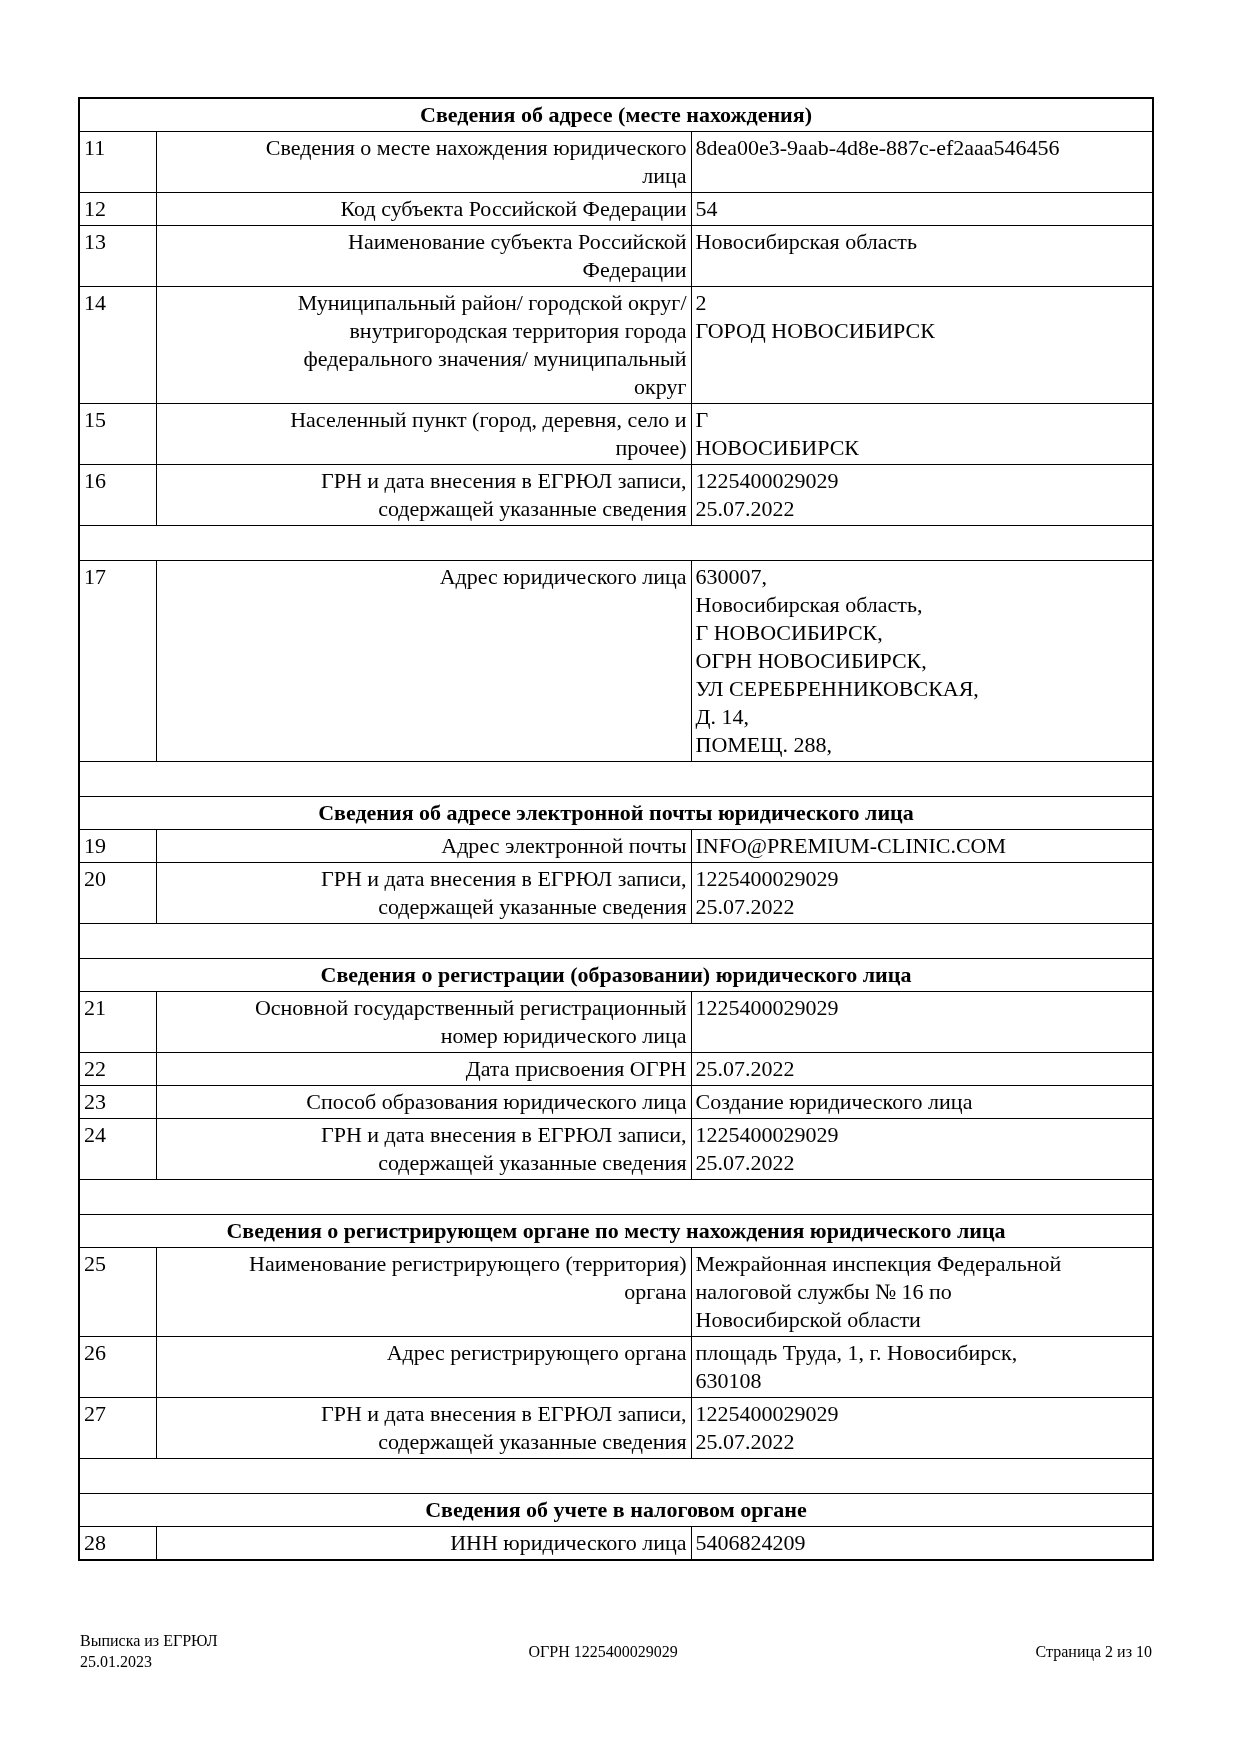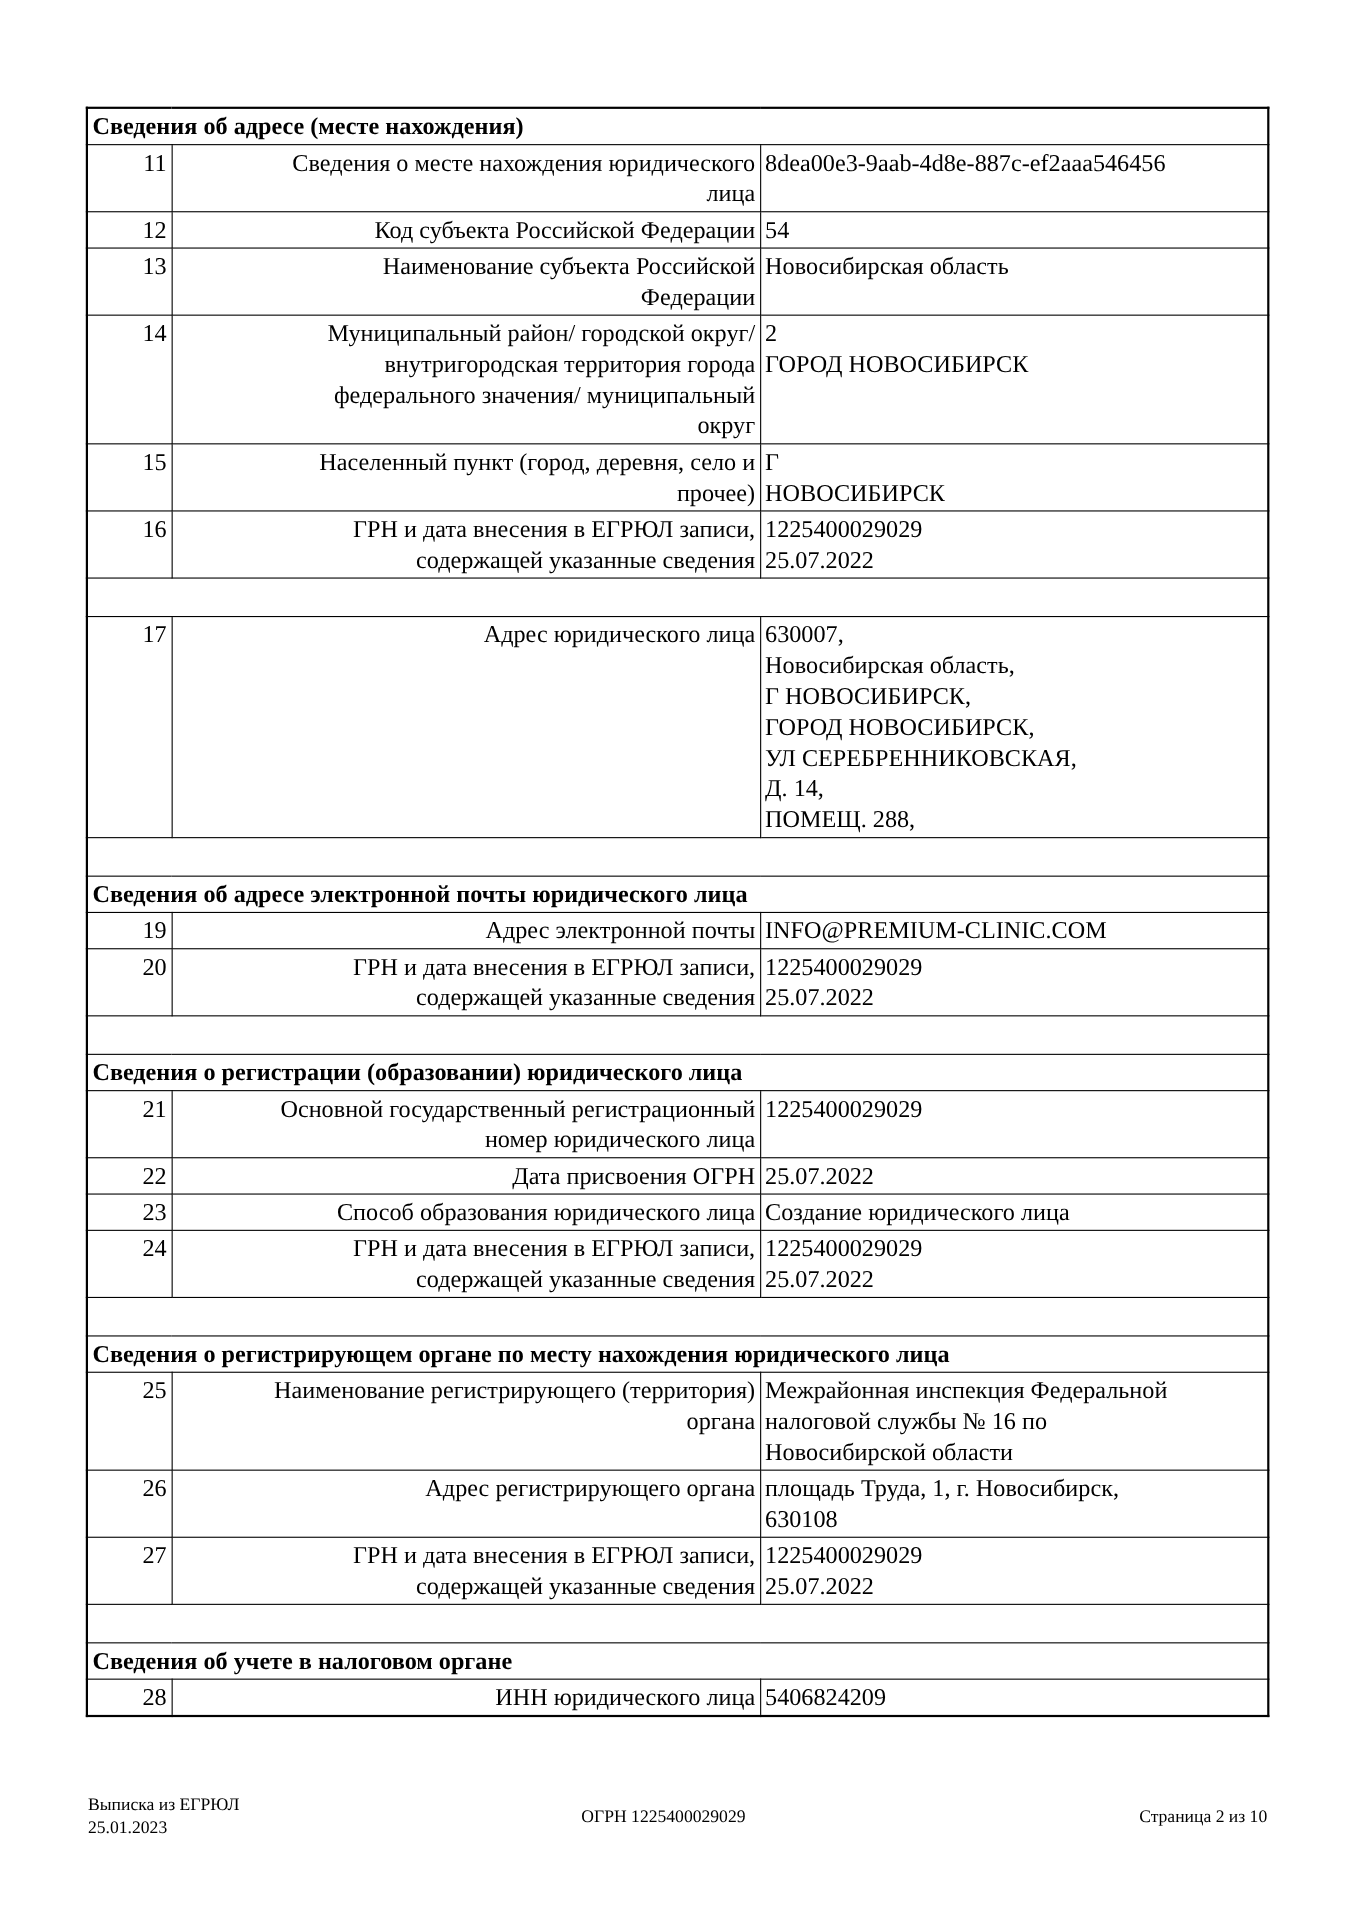--- a/index.html
+++ b/index.html
@@ -31,34 +31,34 @@
     font-size: 22px;
     line-height: 28px;
     border: 2px solid #000000;
   }
   table.egrul-table td {
     border: 1.5px solid #000000;
     vertical-align: top;
     padding: 2px 4px;
   }
   td.cell-num {
-    text-align: right;
+    text-align: left;
     padding: 2px 0;
   }
   td.cell-label {
     padding-left: 5px;
     white-space: pre-line;
     text-align: right;
   }
   td.cell-value {
     padding-left: 6px;
     white-space: pre-line;
   }
   td.section-header-cell {
-    text-align: left;
+    text-align: center;
     font-weight: bold;
     padding: 2px 6px;
   }
   td.spacer-cell {
     height: 30px;
     padding: 0;
   }
   .footer {
     position: absolute;
     left: 80px;
@@ -131,21 +131,21 @@
         </tr>
         <tr>
           <td colspan="3" class="spacer-cell"></td>
         </tr>
         <tr>
           <td class="cell-num">17</td>
           <td class="cell-label">Адрес юридического лица</td>
           <td class="cell-value">630007,
 Новосибирская область,
 Г НОВОСИБИРСК,
-ГОРОД НОВОСИБИРСК,
+ОГРН НОВОСИБИРСК,
 УЛ СЕРЕБРЕННИКОВСКАЯ,
 Д. 14,
 ПОМЕЩ. 288,</td>
         </tr>
         <tr>
           <td colspan="3" class="spacer-cell"></td>
         </tr>
         <tr>
           <td colspan="3" class="section-header-cell">Сведения об адресе электронной почты юридического лица</td>
         </tr>

